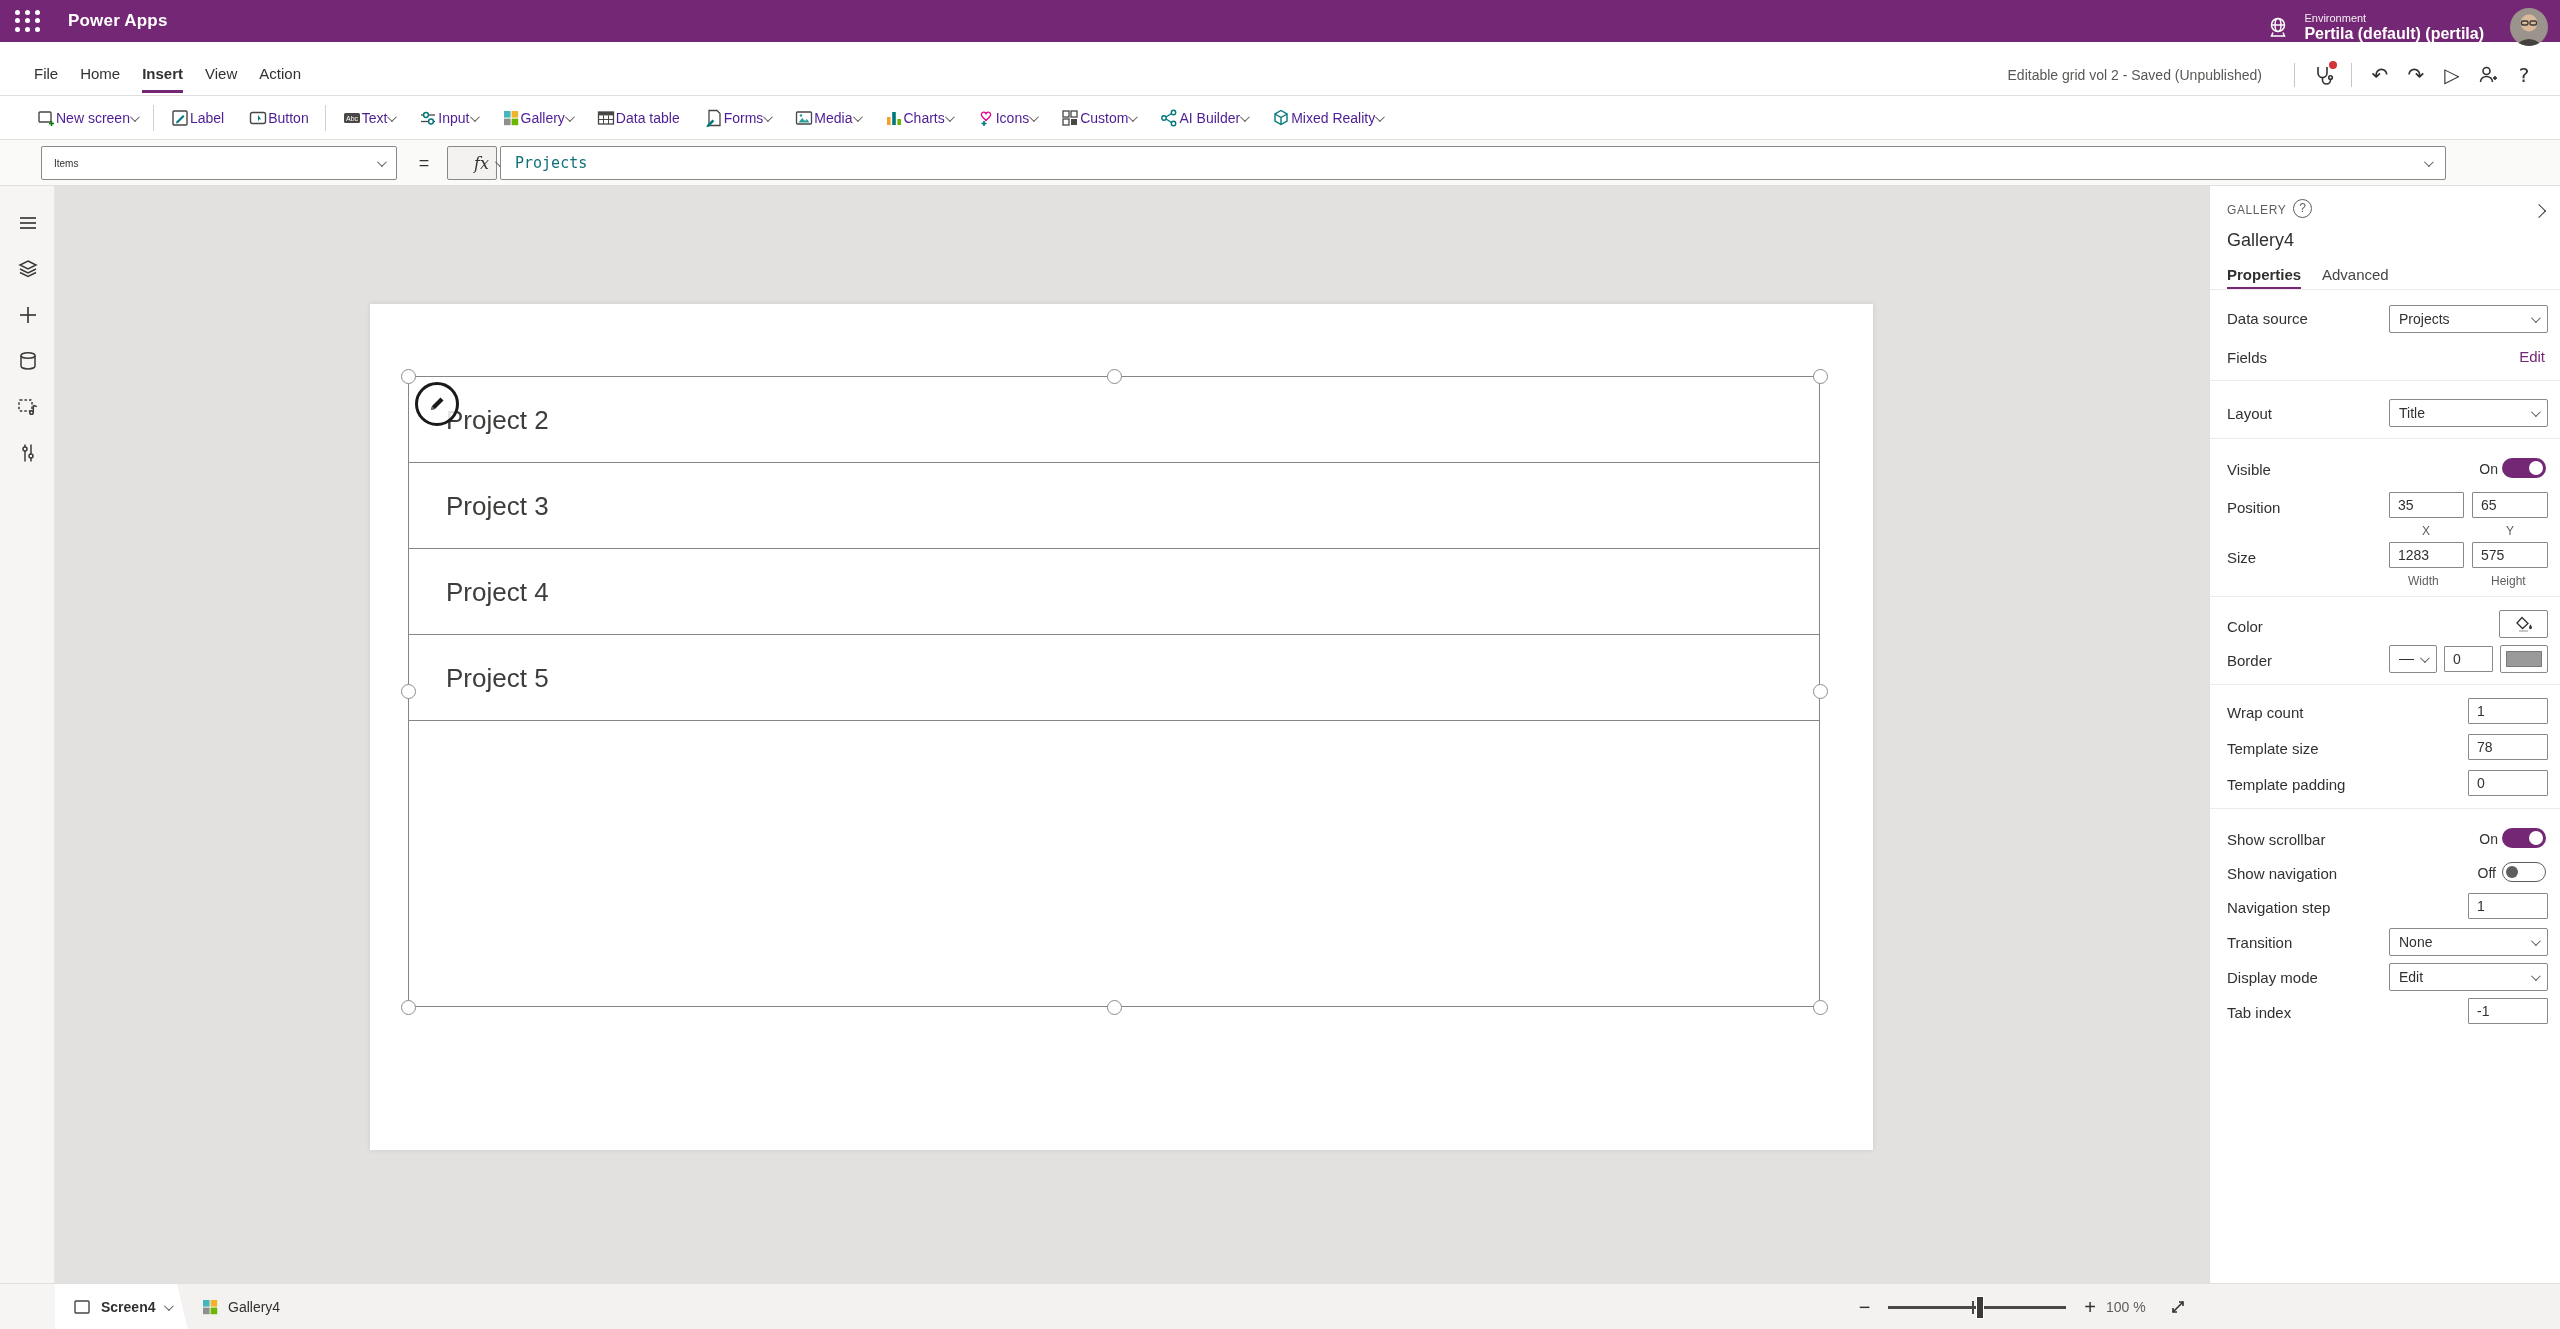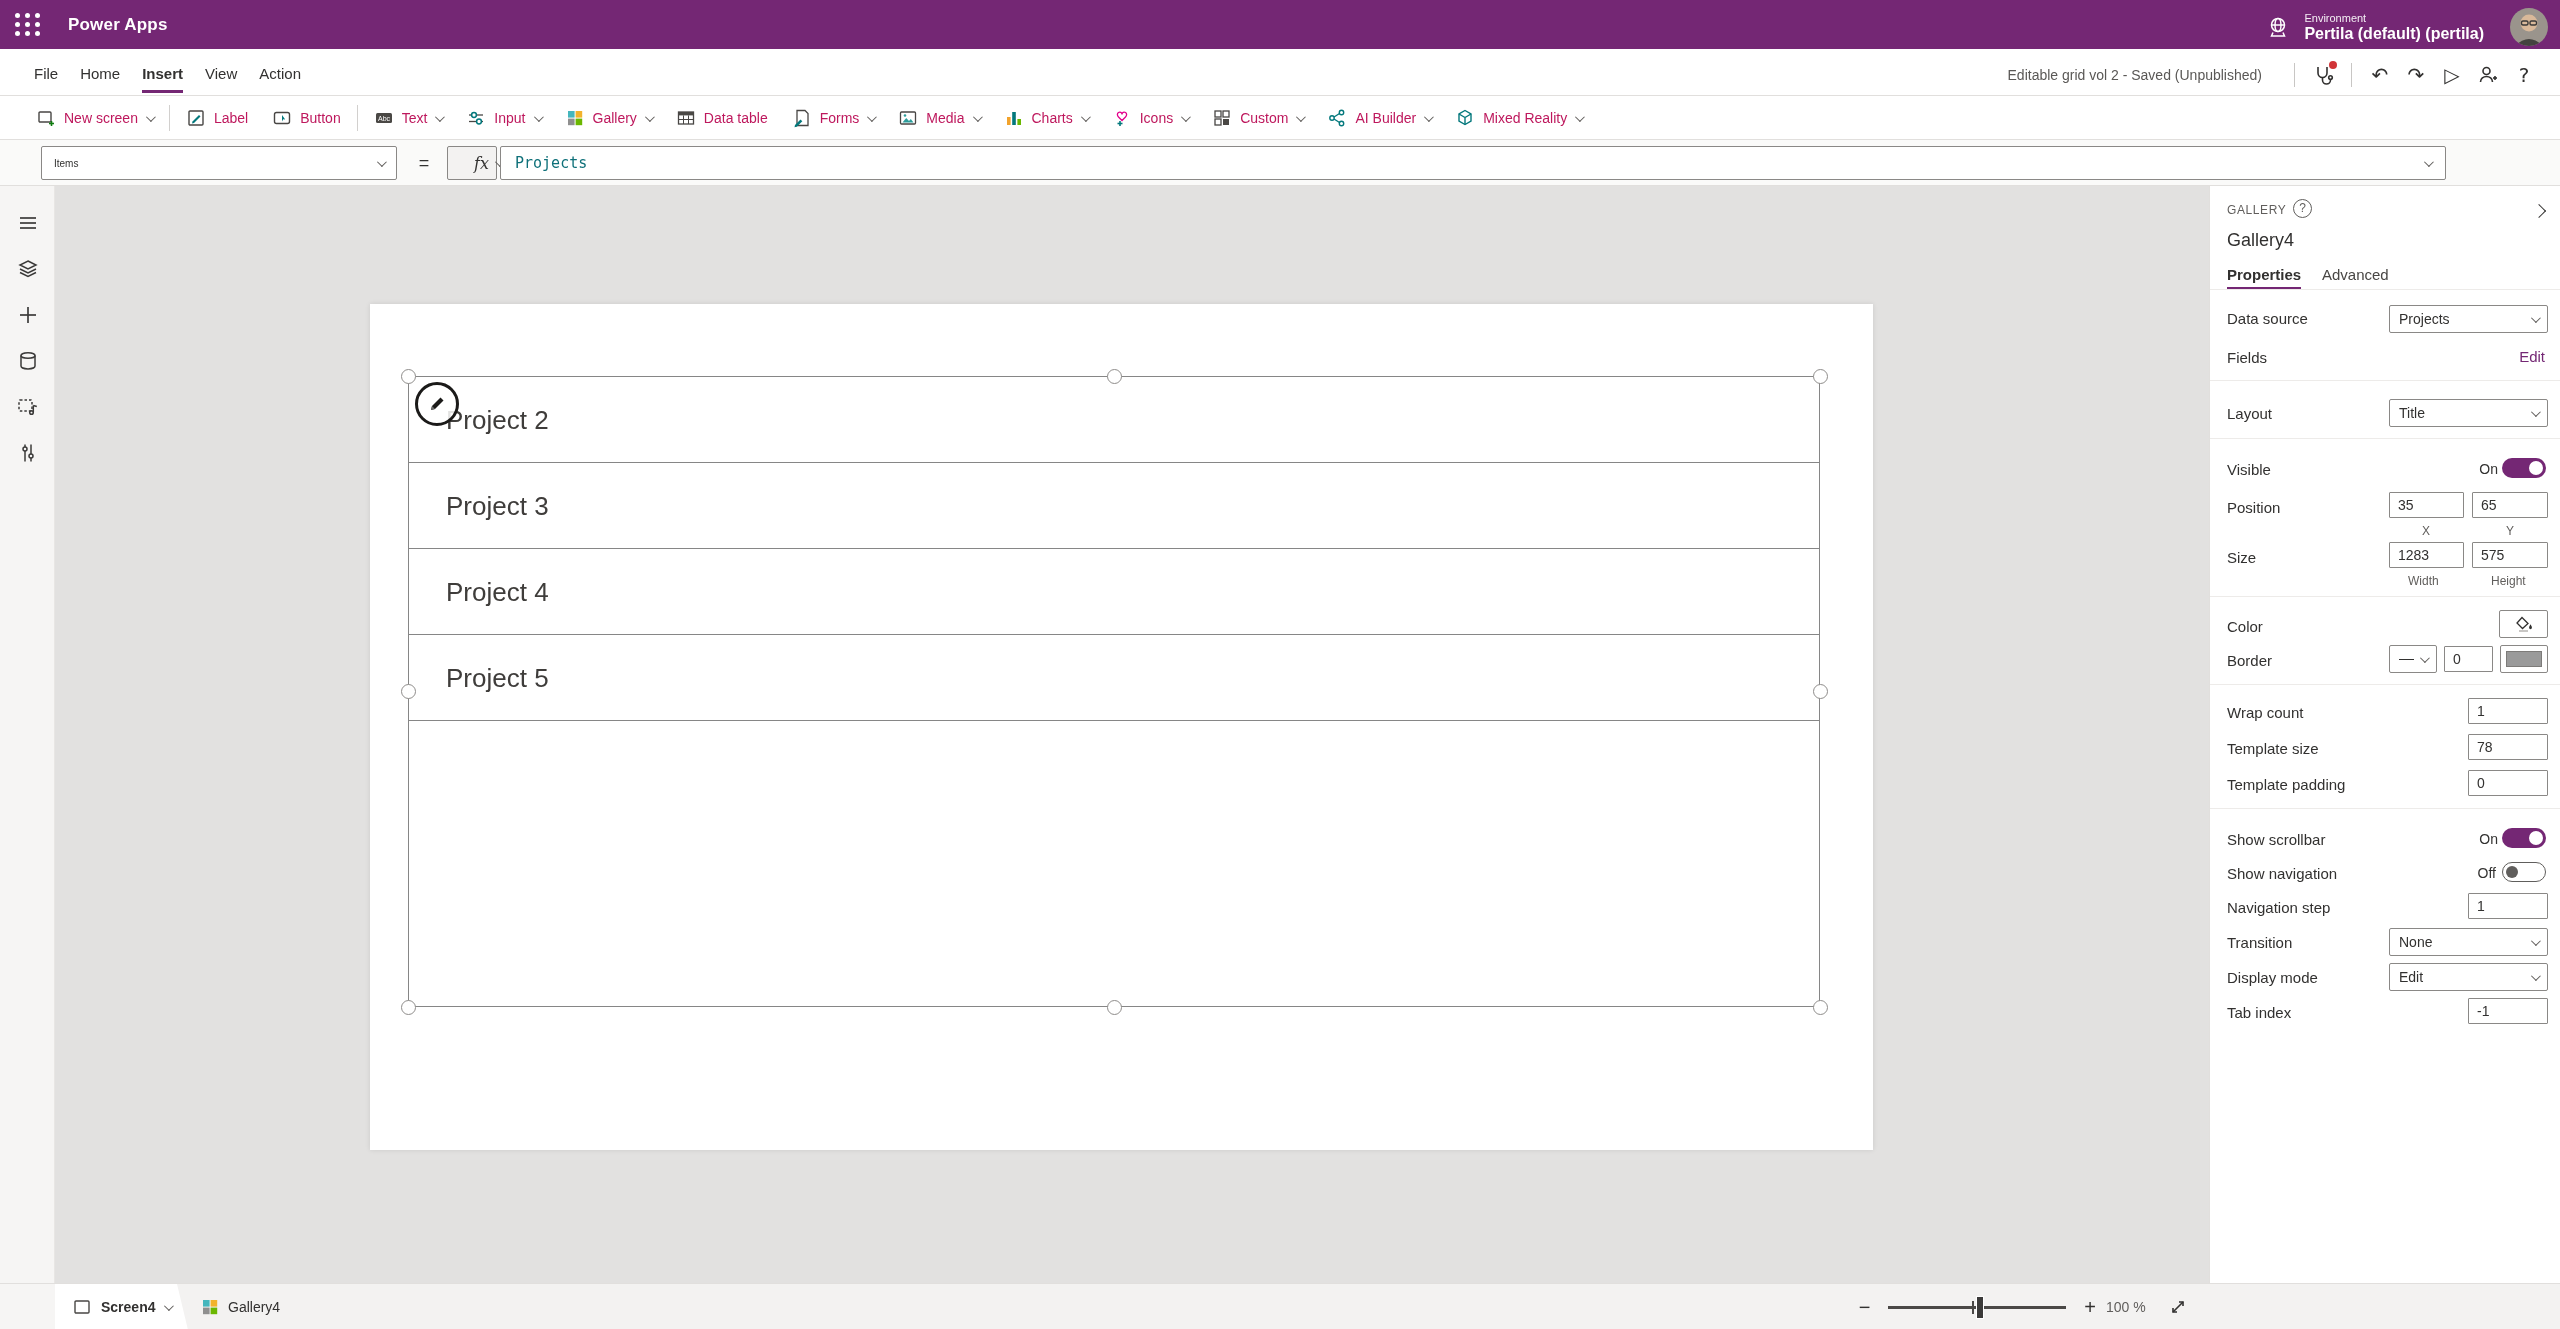--- a/index.html
+++ b/index.html
@@ -1,21 +1,21 @@
 <!DOCTYPE html>
 <html><head>
 <meta charset="utf-8">
 <style>
   * { margin:0; padding:0; box-sizing:border-box; }
   html,body { width:2560px; height:1329px; overflow:hidden; }
   body { font-family:"Liberation Sans", sans-serif; background:#fff; }
   #app { position:relative; width:2560px; height:1329px; }
 
   
-  .titlebar { position:absolute; left:0; top:0; width:2560px; height:49px; background:#742774; display:flex; align-items:center; }
+  .titlebar { position:absolute; left:0; top:0; width:2560px; height:42px; background:#742774; display:flex; align-items:center; }
   .waffle { width:54px; height:54px; display:flex; align-items:center; justify-content:center; cursor:pointer; }
   .waffle-grid { width:30px; height:26px; display:grid; grid-template-columns:repeat(3,1fr); grid-template-rows:repeat(3,1fr); }
   .waffle-grid i { width:5px; height:5px; border-radius:50%; background:#fff; margin:auto; }
   .app-title { color:#fff; font-size:17px; font-weight:700; margin-left:14px; letter-spacing:.2px; }
   .tb-right { position:absolute; right:0; top:0; height:54px; display:flex; align-items:center; }
   .env-icon { width:24px; height:24px; margin-right:14px; }
   .env-text { margin-right:26px; color:#fff; }
   .env-label { font-size:11px; opacity:.92; line-height:13px; }
   .env-name { font-size:16px; font-weight:700; line-height:17px; }
   .avatar { width:38px; height:38px; border-radius:50%; overflow:hidden; margin-right:12px; cursor:pointer; }
@@ -29,21 +29,21 @@
   .menu-right { position:absolute; right:0; top:0; height:42px; display:flex; align-items:center; }
   .doc-status { font-size:14px; color:#5a5856; margin-right:22px; }
   .vsep { width:1px; height:24px; background:#c8c6c4; margin:0 10px; }
   .mbtn { width:36px; height:36px; display:flex; align-items:center; justify-content:center; cursor:pointer; color:#323130; position:relative; }
   .glyph-btn { font-family:"DejaVu Sans", sans-serif; font-size:20px; color:#323130; }
   .red-dot { position:absolute; top:4px; right:4px; width:8px; height:8px; border-radius:50%; background:#d13438; }
   .menu-right .pad-end { width:18px; }
 
   
   .toolbar { position:absolute; left:0; top:97px; width:2560px; height:43px; background:#fff; border-bottom:1px solid #e1dfdd; display:flex; align-items:center; padding-left:24px; }
-  .tool { display:flex; align-items:center; gap:8px; padding:0 12px; height:43px; cursor:pointer; font-size:14px; color:#be185d; white-space:nowrap;justify-content:flex-end; }
+  .tool { display:flex; align-items:center; gap:0; padding:0 12px; height:43px; cursor:pointer; font-size:14px; color:#4c1d95; white-space:nowrap;justify-content:flex-end; }
   .tsep { width:1px; height:26px; background:#d2d0ce; margin:0 4px; }
   .chv { width:7px; height:7px; border-right:1.6px solid #605e5c; border-bottom:1.6px solid #605e5c; transform:rotate(45deg) translateY(-2px); display:inline-block; flex:none; }
   .tool svg, .rail-btn svg { flex:none; }
 
   
   .formulabar { position:absolute; left:0; top:140px; width:2560px; height:46px; background:#fafaf9; border-bottom:1px solid #e1dfdd; }
   .prop-dd { position:absolute; left:41px; top:6px; width:356px; height:34px; background:#fff; border:1px solid #8a8886; border-radius:2px; display:flex; align-items:center; justify-content:space-between; padding:0 12px; font-size:10px; color:#323130; cursor:pointer; }
   .eq-sign { position:absolute; left:409px; top:6px; width:30px; height:34px; text-align:center; line-height:34px; font-size:18px; color:#323130; }
   .fx-dd { position:absolute; left:447px; top:6px; width:50px; height:34px; background:#f3f2f1; border:1px solid #8a8886; border-radius:2px; display:flex; align-items:center; justify-content:center; gap:6px; cursor:pointer; }
   .fx-label { font-family:"DejaVu Serif", serif; font-style:italic; font-size:16px; color:#323130;margin-left:32px; }

